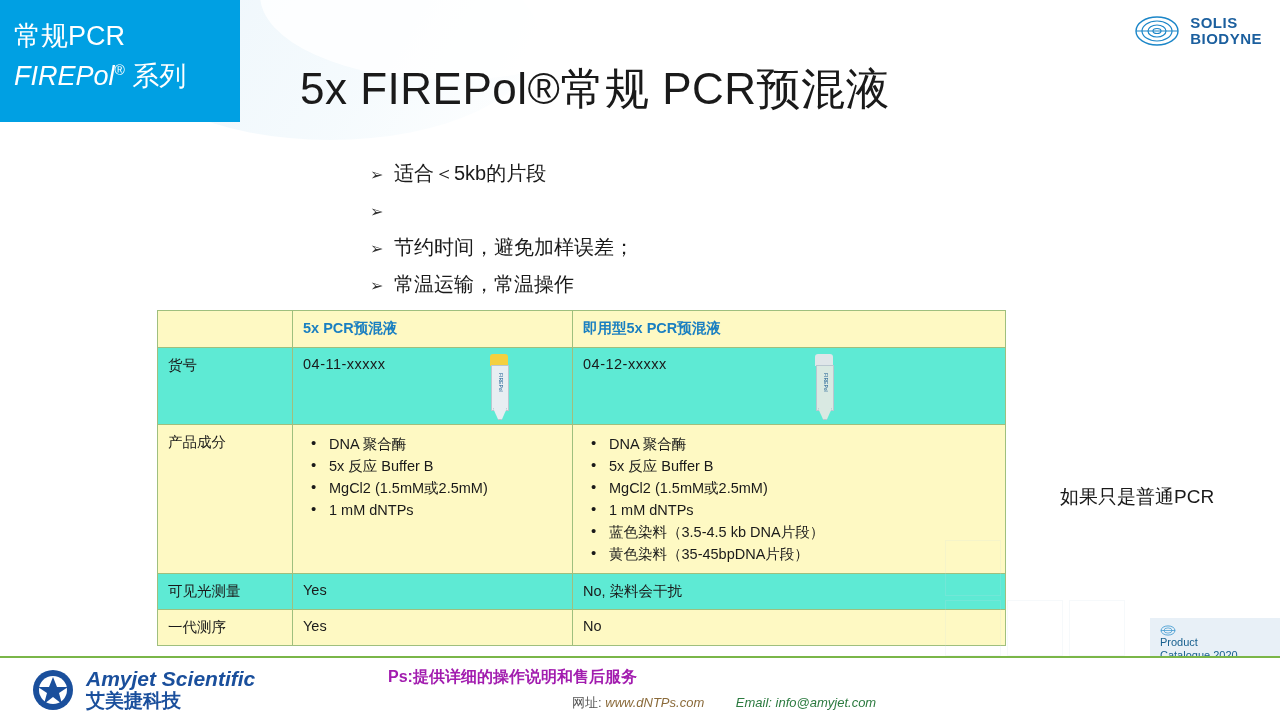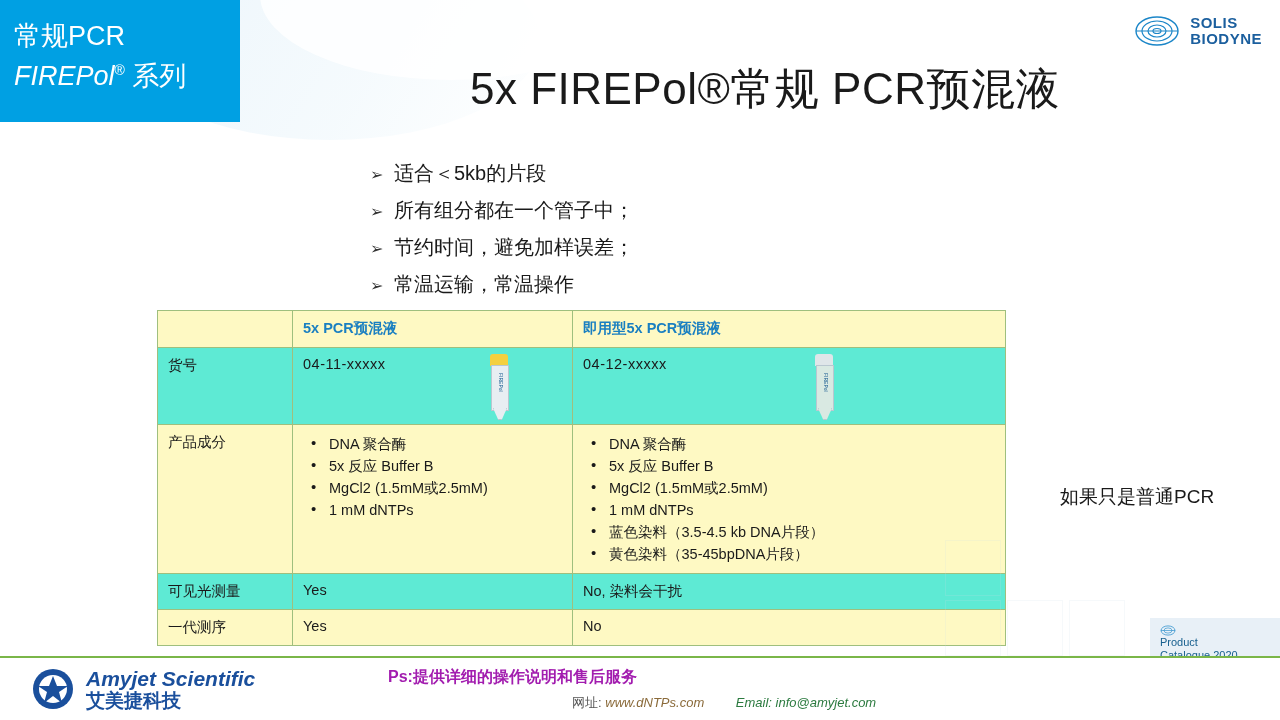--- a/index.html
+++ b/index.html
@@ -19,21 +19,21 @@
   .corner-tag .l2{position:absolute;left:14px;top:58px;color:#fff;font-size:27px;font-style:italic;}
   .corner-tag .l2 sup{font-size:14px;font-style:normal;}
   .corner-tag .l2 .series{font-style:normal;}
 
   
   .solis-logo{position:absolute;right:18px;top:14px;display:flex;align-items:center;gap:10px;}
   .solis-logo .mark{width:46px;height:34px;}
   .solis-logo .txt{color:#1b5f9e;font-size:15px;line-height:16px;letter-spacing:.5px;font-weight:bold;}
 
   
-  .title{position:absolute;left:300px;top:60px;width:760px;text-align:right;
+  .title{position:absolute;left:300px;top:60px;width:760px;text-align:left;
         font-size:44px;color:#1a1a1a;letter-spacing:.5px;}
 
   
   .bullets{position:absolute;left:370px;top:158px;font-size:20px;color:#1a1a1a;line-height:30px;}
   .bullets .row{display:flex;align-items:flex-start;margin-bottom:5px;}
   .bullets .arrow{width:24px;color:#333;font-size:16px;padding-top:2px;}
 
   
   table.maintable{position:absolute;left:157px;top:310px;width:848px;border-collapse:collapse;
         table-layout:fixed;}
@@ -63,21 +63,21 @@
   .tube .lbl{position:absolute;top:18px;left:3px;width:16px;height:26px;}
   .tube .lbl span{display:block;transform:rotate(90deg);transform-origin:left top;
         font-size:5px;white-space:nowrap;position:absolute;left:13px;top:1px;color:#16598f;}
 
   
   .sidenote{position:absolute;left:1060px;top:483px;font-size:19px;color:#1a1a1a;line-height:27px;}
 
   
   .botbar{position:absolute;left:0;bottom:0;width:1280px;height:62px;border-top:2px solid #7ab648;
         background:#ffffff;}
-  .amyjet{position:absolute;left:30px;bottom:8px;display:flex;align-items:flex-start;gap:10px;}
+  .amyjet{position:absolute;left:30px;bottom:8px;display:flex;align-items:flex-end;gap:10px;}
   .amyjet .mark{width:46px;height:44px;}
   .amyjet .t1{color:#1a4f9c;font-size:21px;font-style:italic;font-weight:bold;line-height:23px;}
   .amyjet .t2{color:#1a4f9c;font-size:19px;font-weight:bold;line-height:22px;}
   .ps{position:absolute;left:388px;bottom:32px;color:#a21caf;font-size:16px;font-weight:bold;}
   .web{position:absolute;left:572px;bottom:8px;font-size:13px;color:#555;}
   .web .u{color:#8a6a3a;font-style:italic;}
   .web .e{color:#2b7a3f;font-style:italic;margin-left:28px;}
 
   
   .cat{position:absolute;right:0;bottom:0;width:130px;height:102px;background:#dfe9f3;overflow:hidden;}
@@ -126,21 +126,20 @@
 
 <div class="title">5x FIREPol®常规 PCR预混液</div>
 
 <div class="bullets">
   <div class="row">
     <span class="arrow">➢</span>
     <span>适合＜5kb的片段</span>
   </div>
   <div class="row">
     <span class="arrow">➢</span>
-    <span>所有组分都在一个管子中；</span>
   </div>
   <div class="row">
     <span class="arrow">➢</span>
     <span>节约时间，避免加样误差；</span>
   </div>
   <div class="row">
     <span class="arrow">➢</span>
     <span>常温运输，常温操作</span>
   </div>
 </div>

